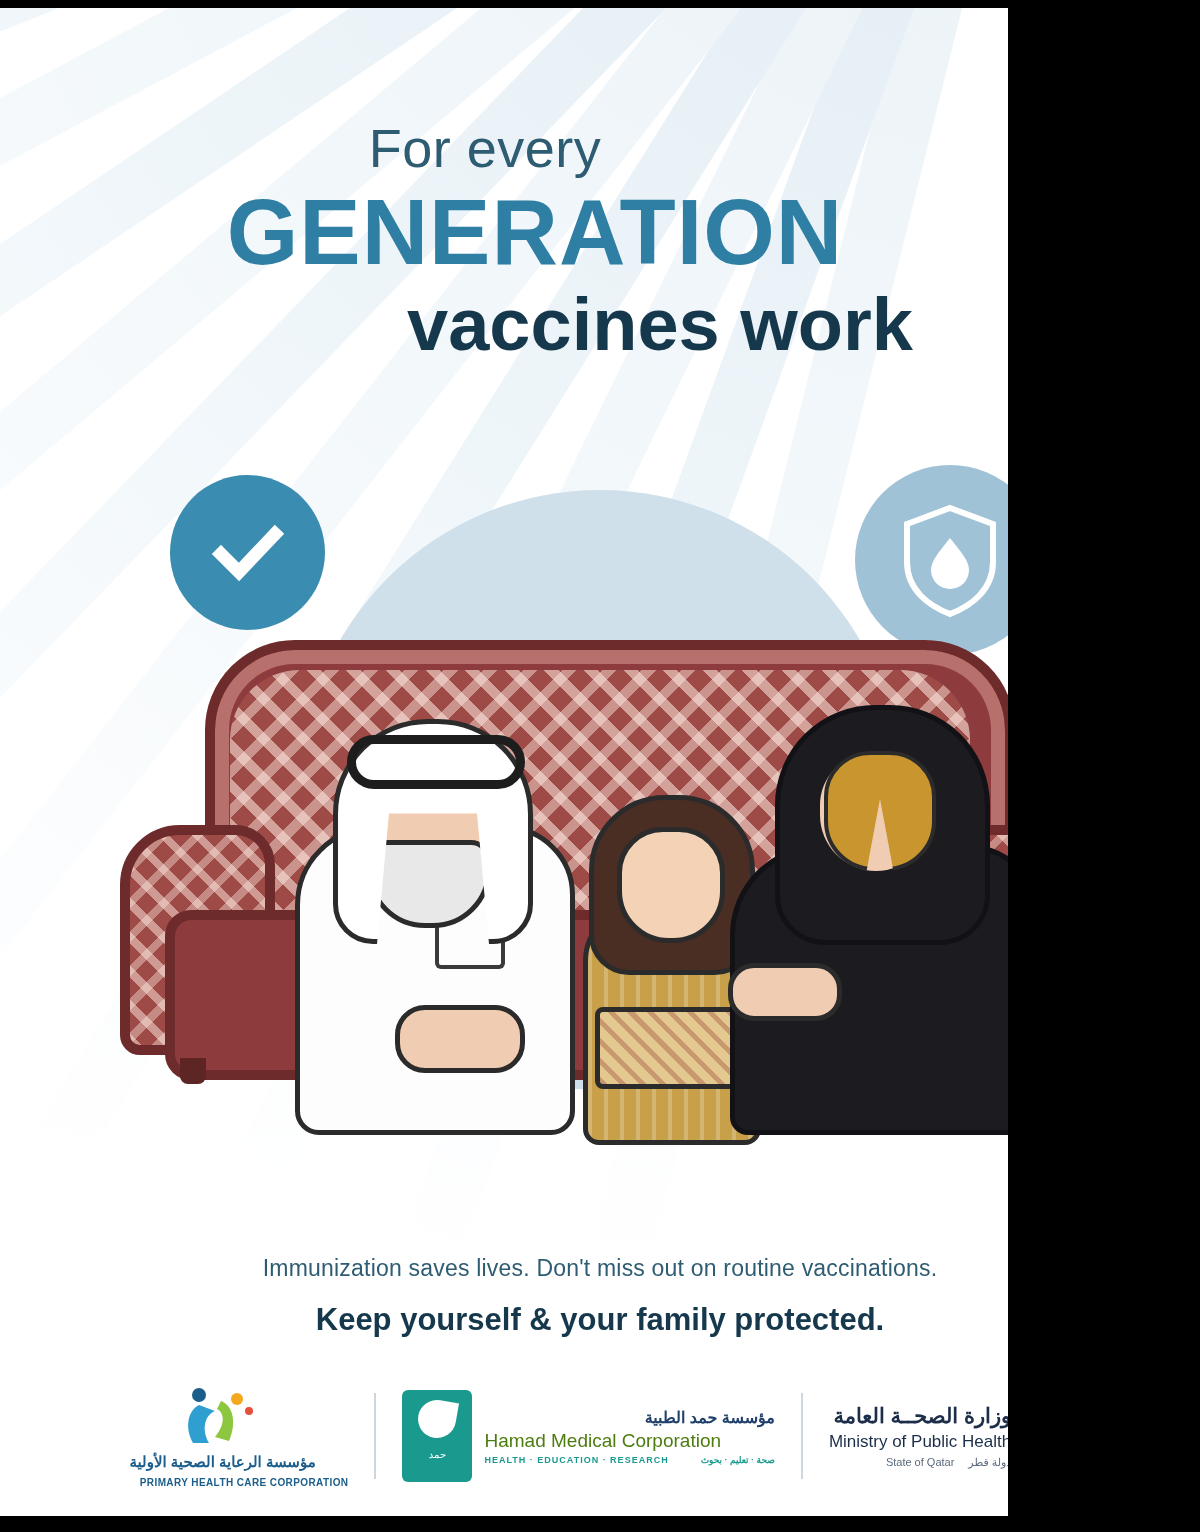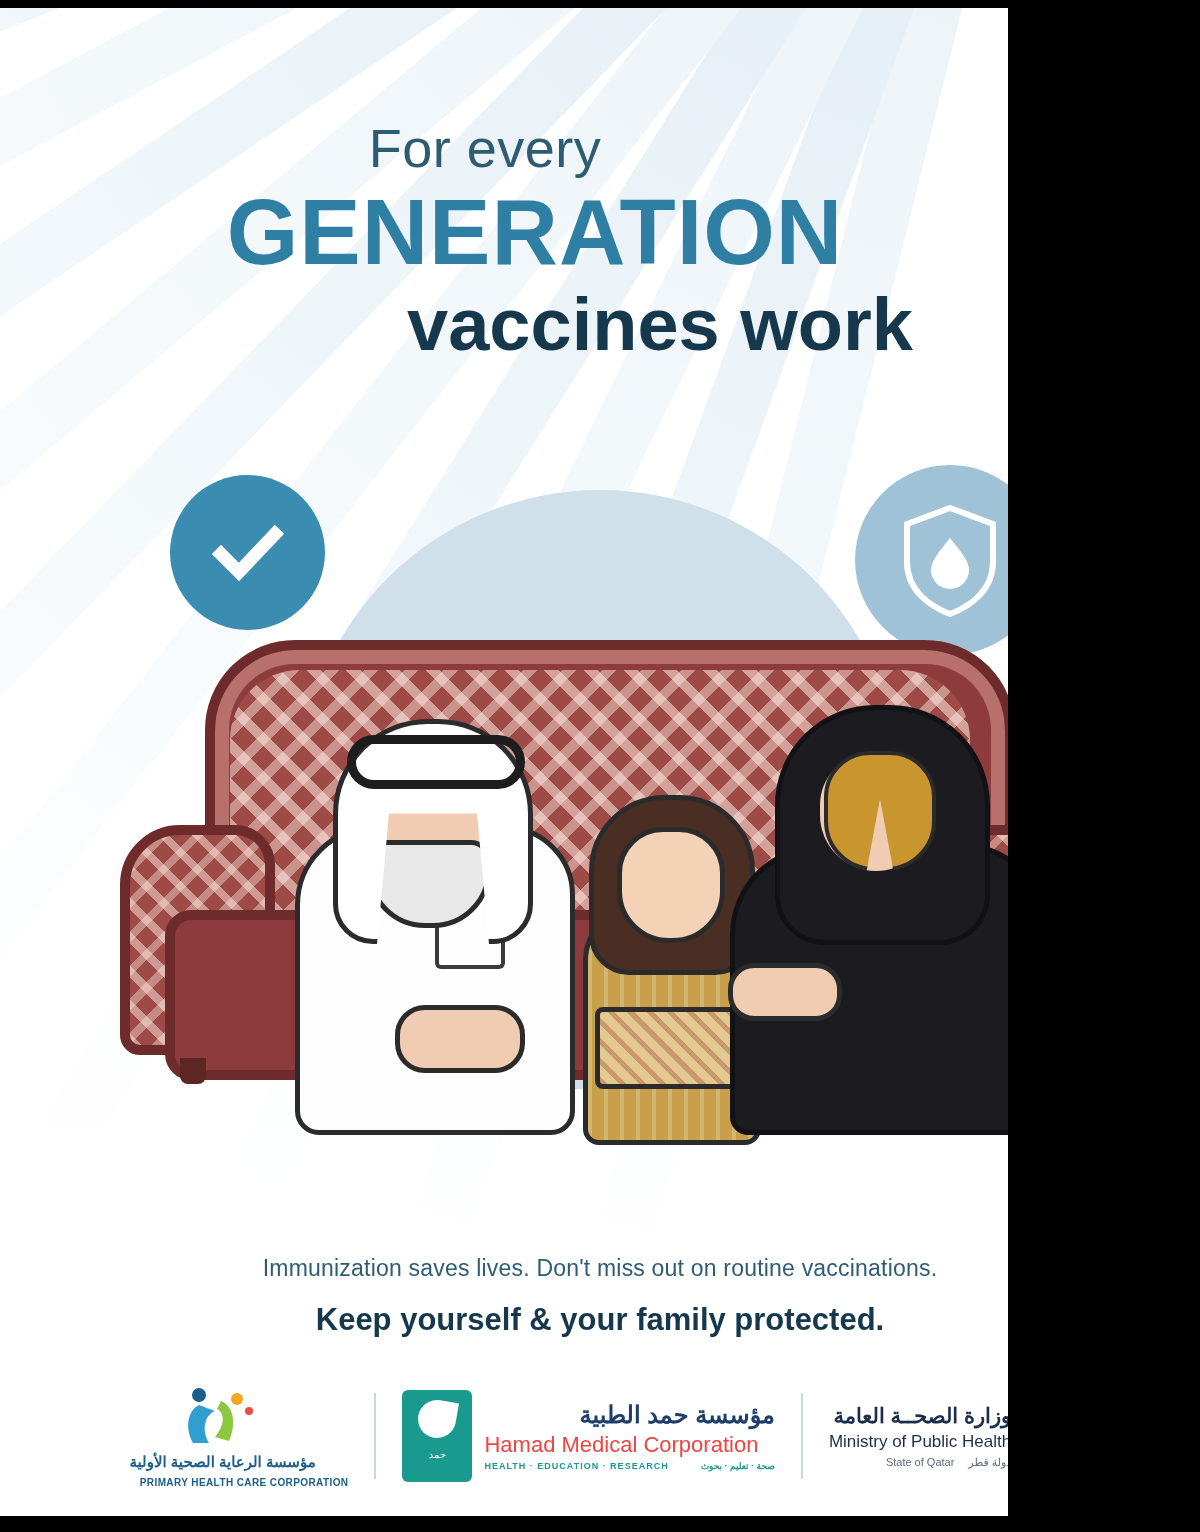--- a/index.html
+++ b/index.html
@@ -381,22 +381,22 @@
   }
   .hmc-mark .hmc-ar-small { color: #fff; font-size: 10px; }
   .hmc-mark .leaf {
     position: absolute; left: 16px; top: 10px;
     width: 38px; height: 38px;
     background: #fff;
     border-radius: 50% 0 50% 50%;
     transform: rotate(10deg);
   }
   .hmc-text { display: flex; flex-direction: column; gap: 3px; }
-  .hmc-ar { font-size: 24px; color: #1f3f6b; direction: rtl; font-weight: bold; }
-  .hmc-en { font-size: 22px; color: #ef4444; }
+  .hmc-ar { font-size: 16px; color: #1f3f6b; direction: rtl; font-weight: bold; }
+  .hmc-en { font-size: 19px; color: #4d7c0f; }
   .hmc-sub { font-size: 9px; color: #1a9a8f; letter-spacing: 1px; font-weight: bold; }
 
   .moph { display: flex; align-items: center; gap: 14px; }
   .moph-text { display: flex; flex-direction: column; align-items: flex-end; gap: 4px; }
   .moph-ar { font-size: 21px; color: #1c2e4a; direction: rtl; font-weight: bold; }
   .moph-en { font-size: 17px; color: #1c2e4a; }
   .moph-state { font-size: 11px; color: #5b6a7c; }
   .moph-state-ar { font-size: 11px; color: #5b6a7c; direction: rtl; }
   .moph-crest {
     width: 78px; height: 86px;

